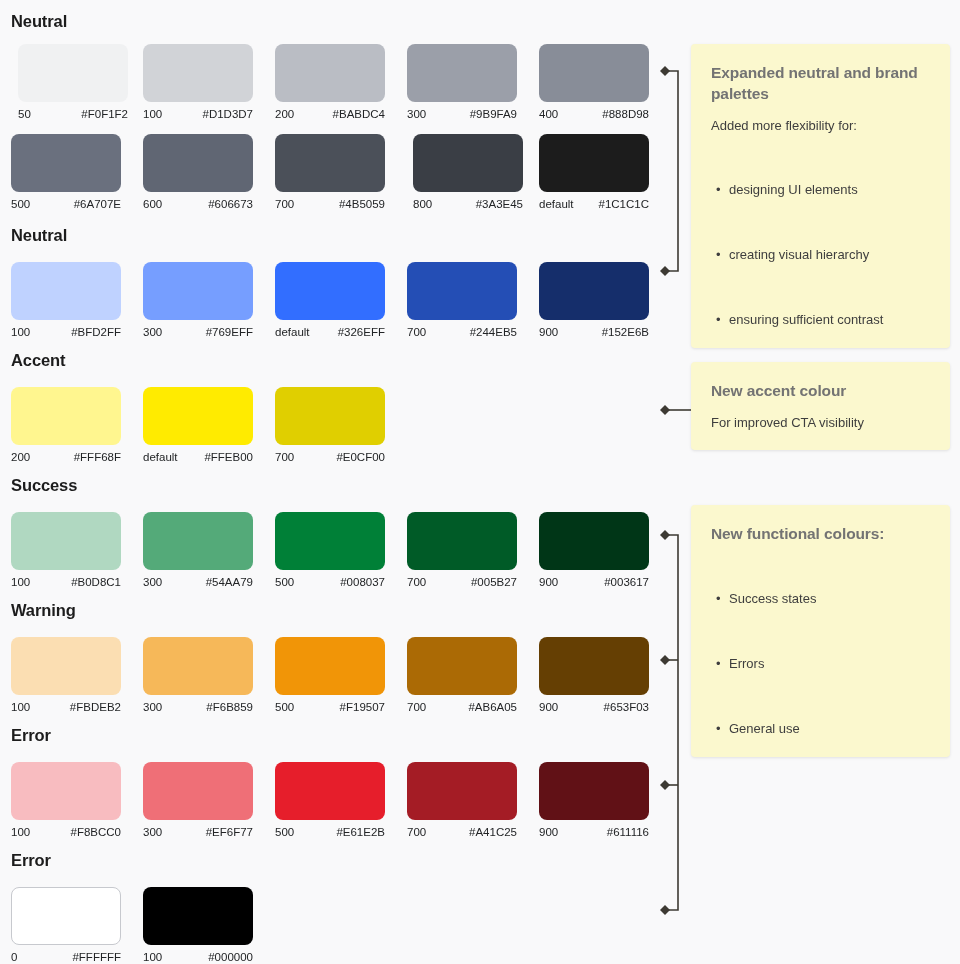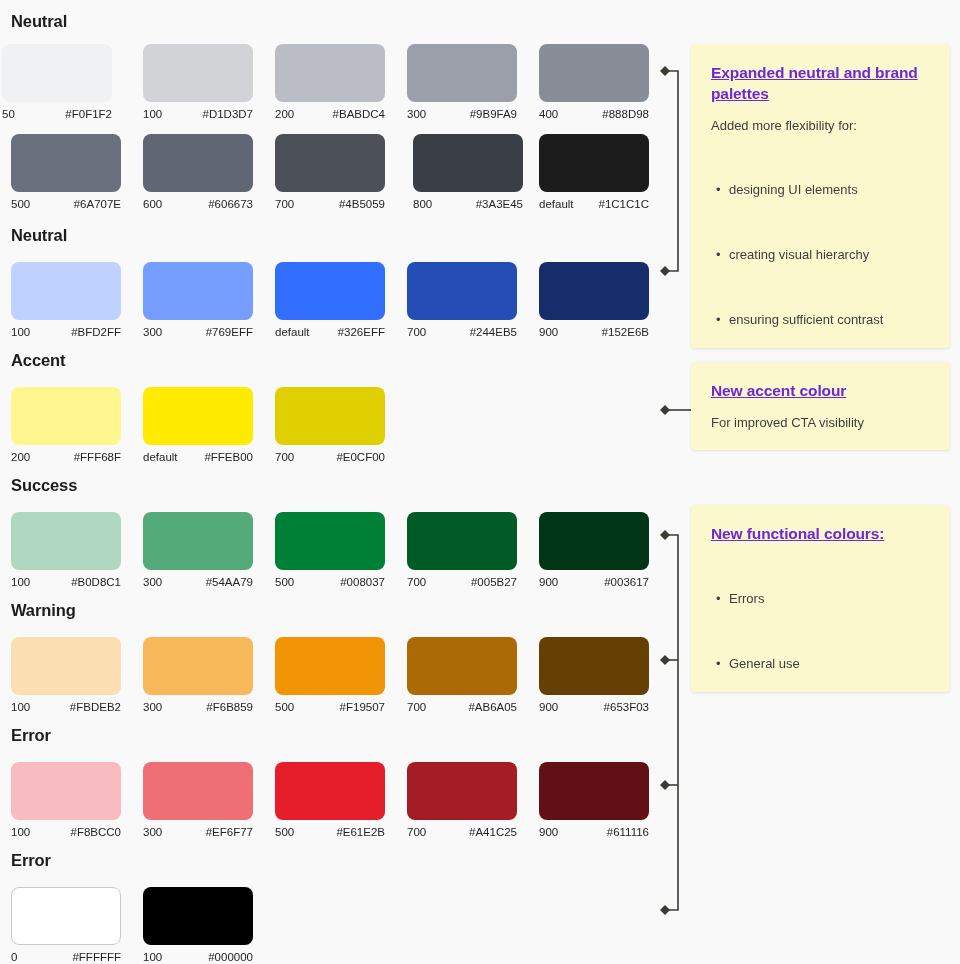--- a/index.html
+++ b/index.html
@@ -77,23 +77,22 @@
     background: #FBF8CE;
     border-radius: 4px;
     padding: 18px 20px 18px 20px;
     box-shadow: 0 1px 3px rgba(0,0,0,0.10);
   }
   .callout h3 {
     margin: 0;
     font-size: 15.5px;
     line-height: 21px;
     font-weight: bold;
-    color: #6d28d9;
+    color: #737373;
     letter-spacing: -0.1px;
-    text-decoration: underline;
   }
   .callout p {
     margin: 13px 0 0 0;
     font-size: 13px;
     line-height: 18px;
     color: #3E3E3E;
   }
   .callout ul {
     margin: 12px 0 0 0;
     padding: 0 0 0 18px;
@@ -126,21 +125,21 @@
   }
 </style>
 </head>
 <body>
 
 <div id="stage">
 
   <div class="palette" id="palette">
       <div class="section">
         <div class="section-title" style="top: 12px;">Neutral</div>
-        <div class="swatch" style="left: 2px; top: 44px;">
+        <div class="swatch" style="left: 18px; top: 44px;">
           <div class="chip" style="background: rgb(240, 241, 242);"></div>
           <div class="meta">
             <span class="step">50</span>
             <span class="hex">#F0F1F2</span>
           </div>
         </div>
         <div class="swatch" style="left: 143px; top: 44px;">
           <div class="chip" style="background: rgb(209, 211, 215);"></div>
           <div class="meta">
             <span class="step">100</span>
@@ -430,18 +429,19 @@
         <li>ensuring sufficient contrast</li>
       </ul>
     </div>
   <div class="callout" id="callout-1" style="top:362px;">
       <h3>New accent colour</h3>
       <p>For improved CTA visibility</p>
     </div>
   <div class="callout" id="callout-2" style="top:505px;">
       <h3>New functional colours:</h3>
       <ul>
+        <li>Success states</li>
         <li>Errors</li>
         <li>General use</li>
       </ul>
     </div>
 
 </div>
 
 </body></html>

